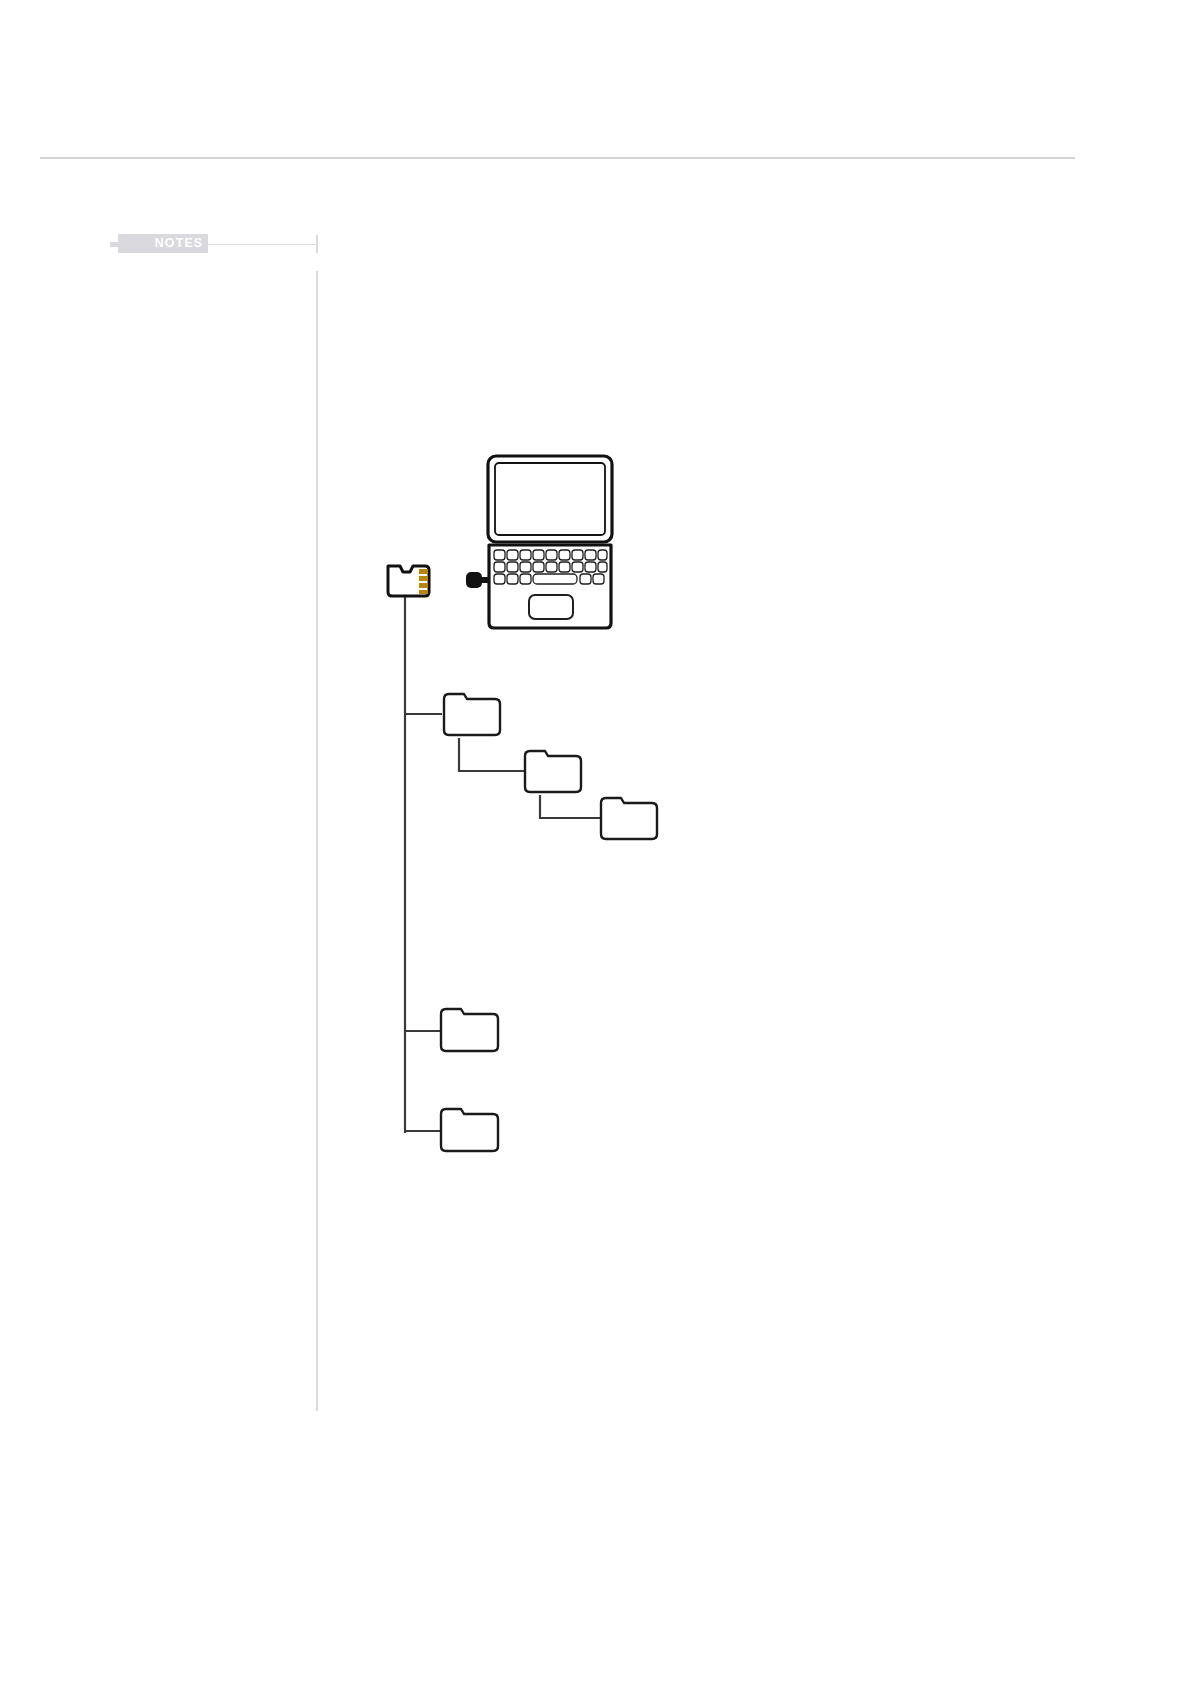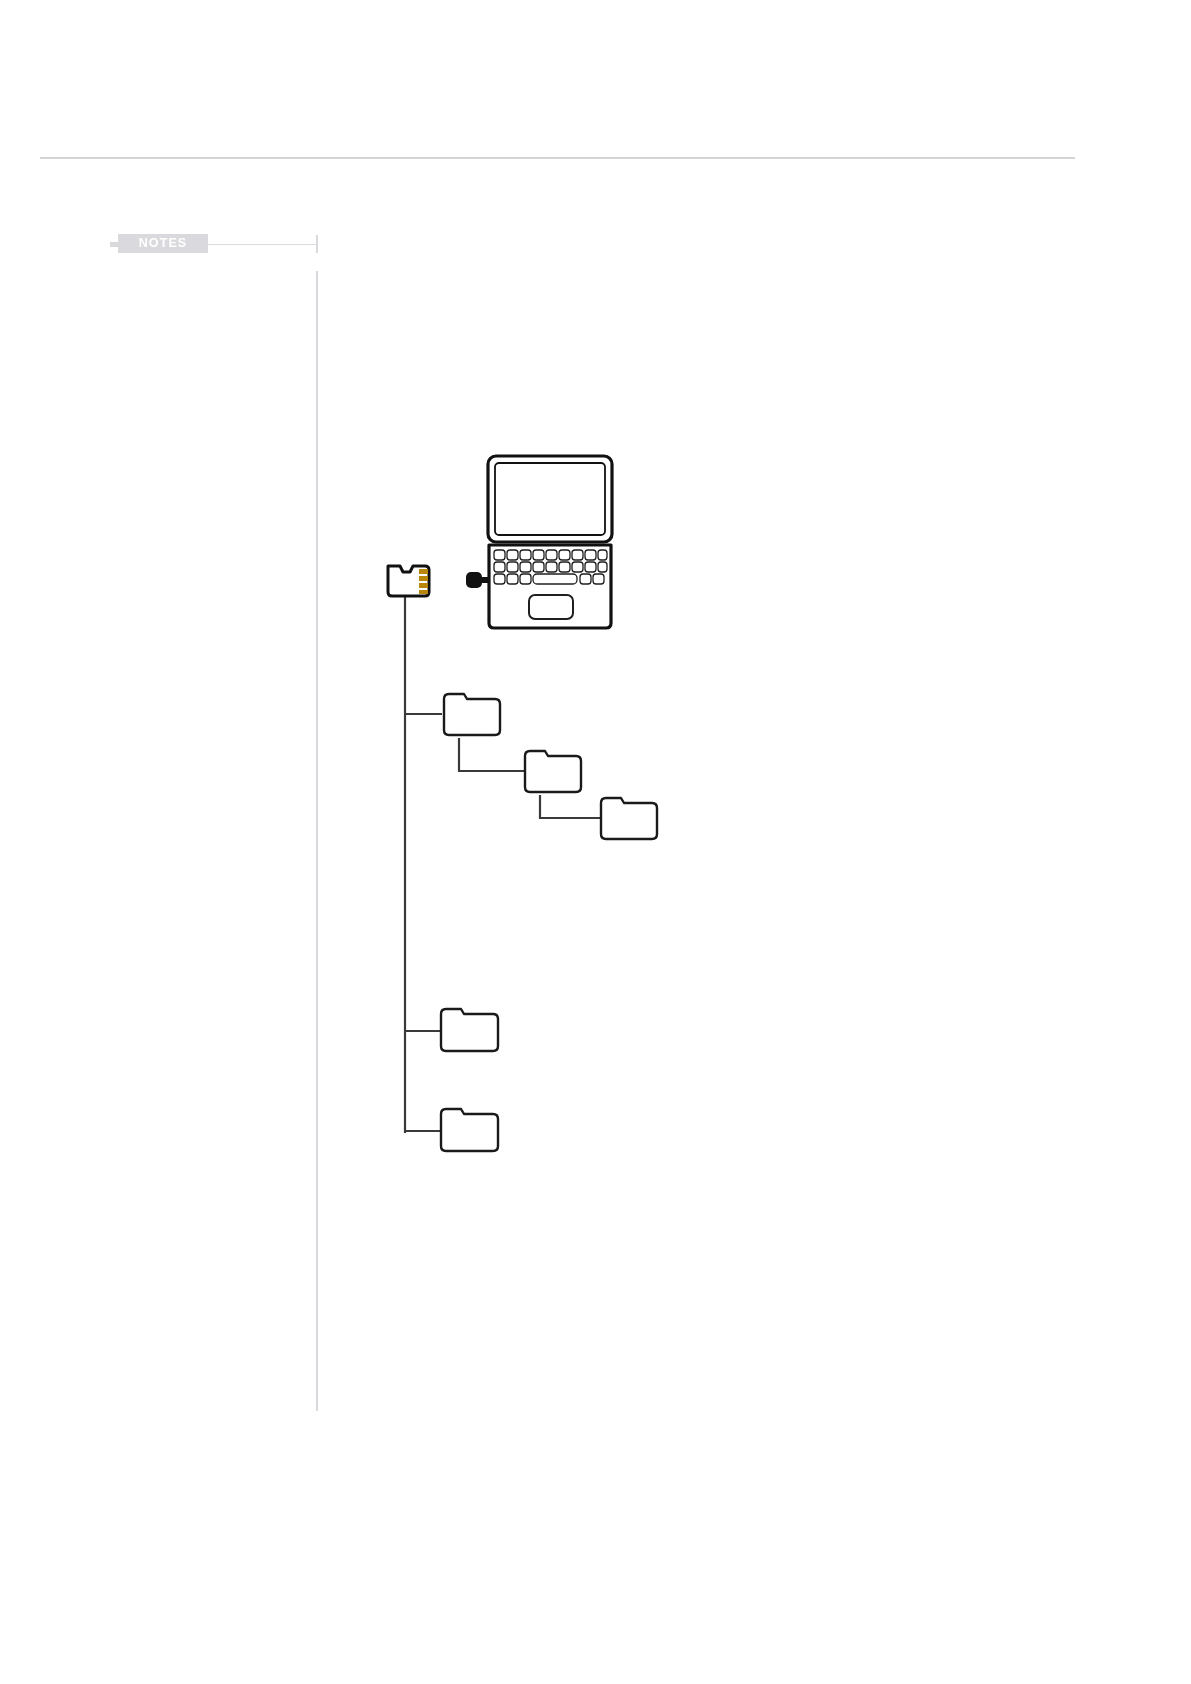--- a/index.html
+++ b/index.html
@@ -50,21 +50,21 @@
   .notes-chip {
     position: absolute;
     left: 8px;
     top: 0px;
     width: 90px;
     height: 19px;
     background: #d9d9de;
   }
   .notes-chip-label {
     position: absolute;
-    left: 0;
+    left: 16px;
     top: 0;
     width: 90px;
     height: 19px;
     line-height: 19px;
     text-align: center;
     color: #ffffff;
     font-size: 12.5px;
     font-weight: bold;
     letter-spacing: 1.1px;
     font-family: "Liberation Sans", sans-serif;

